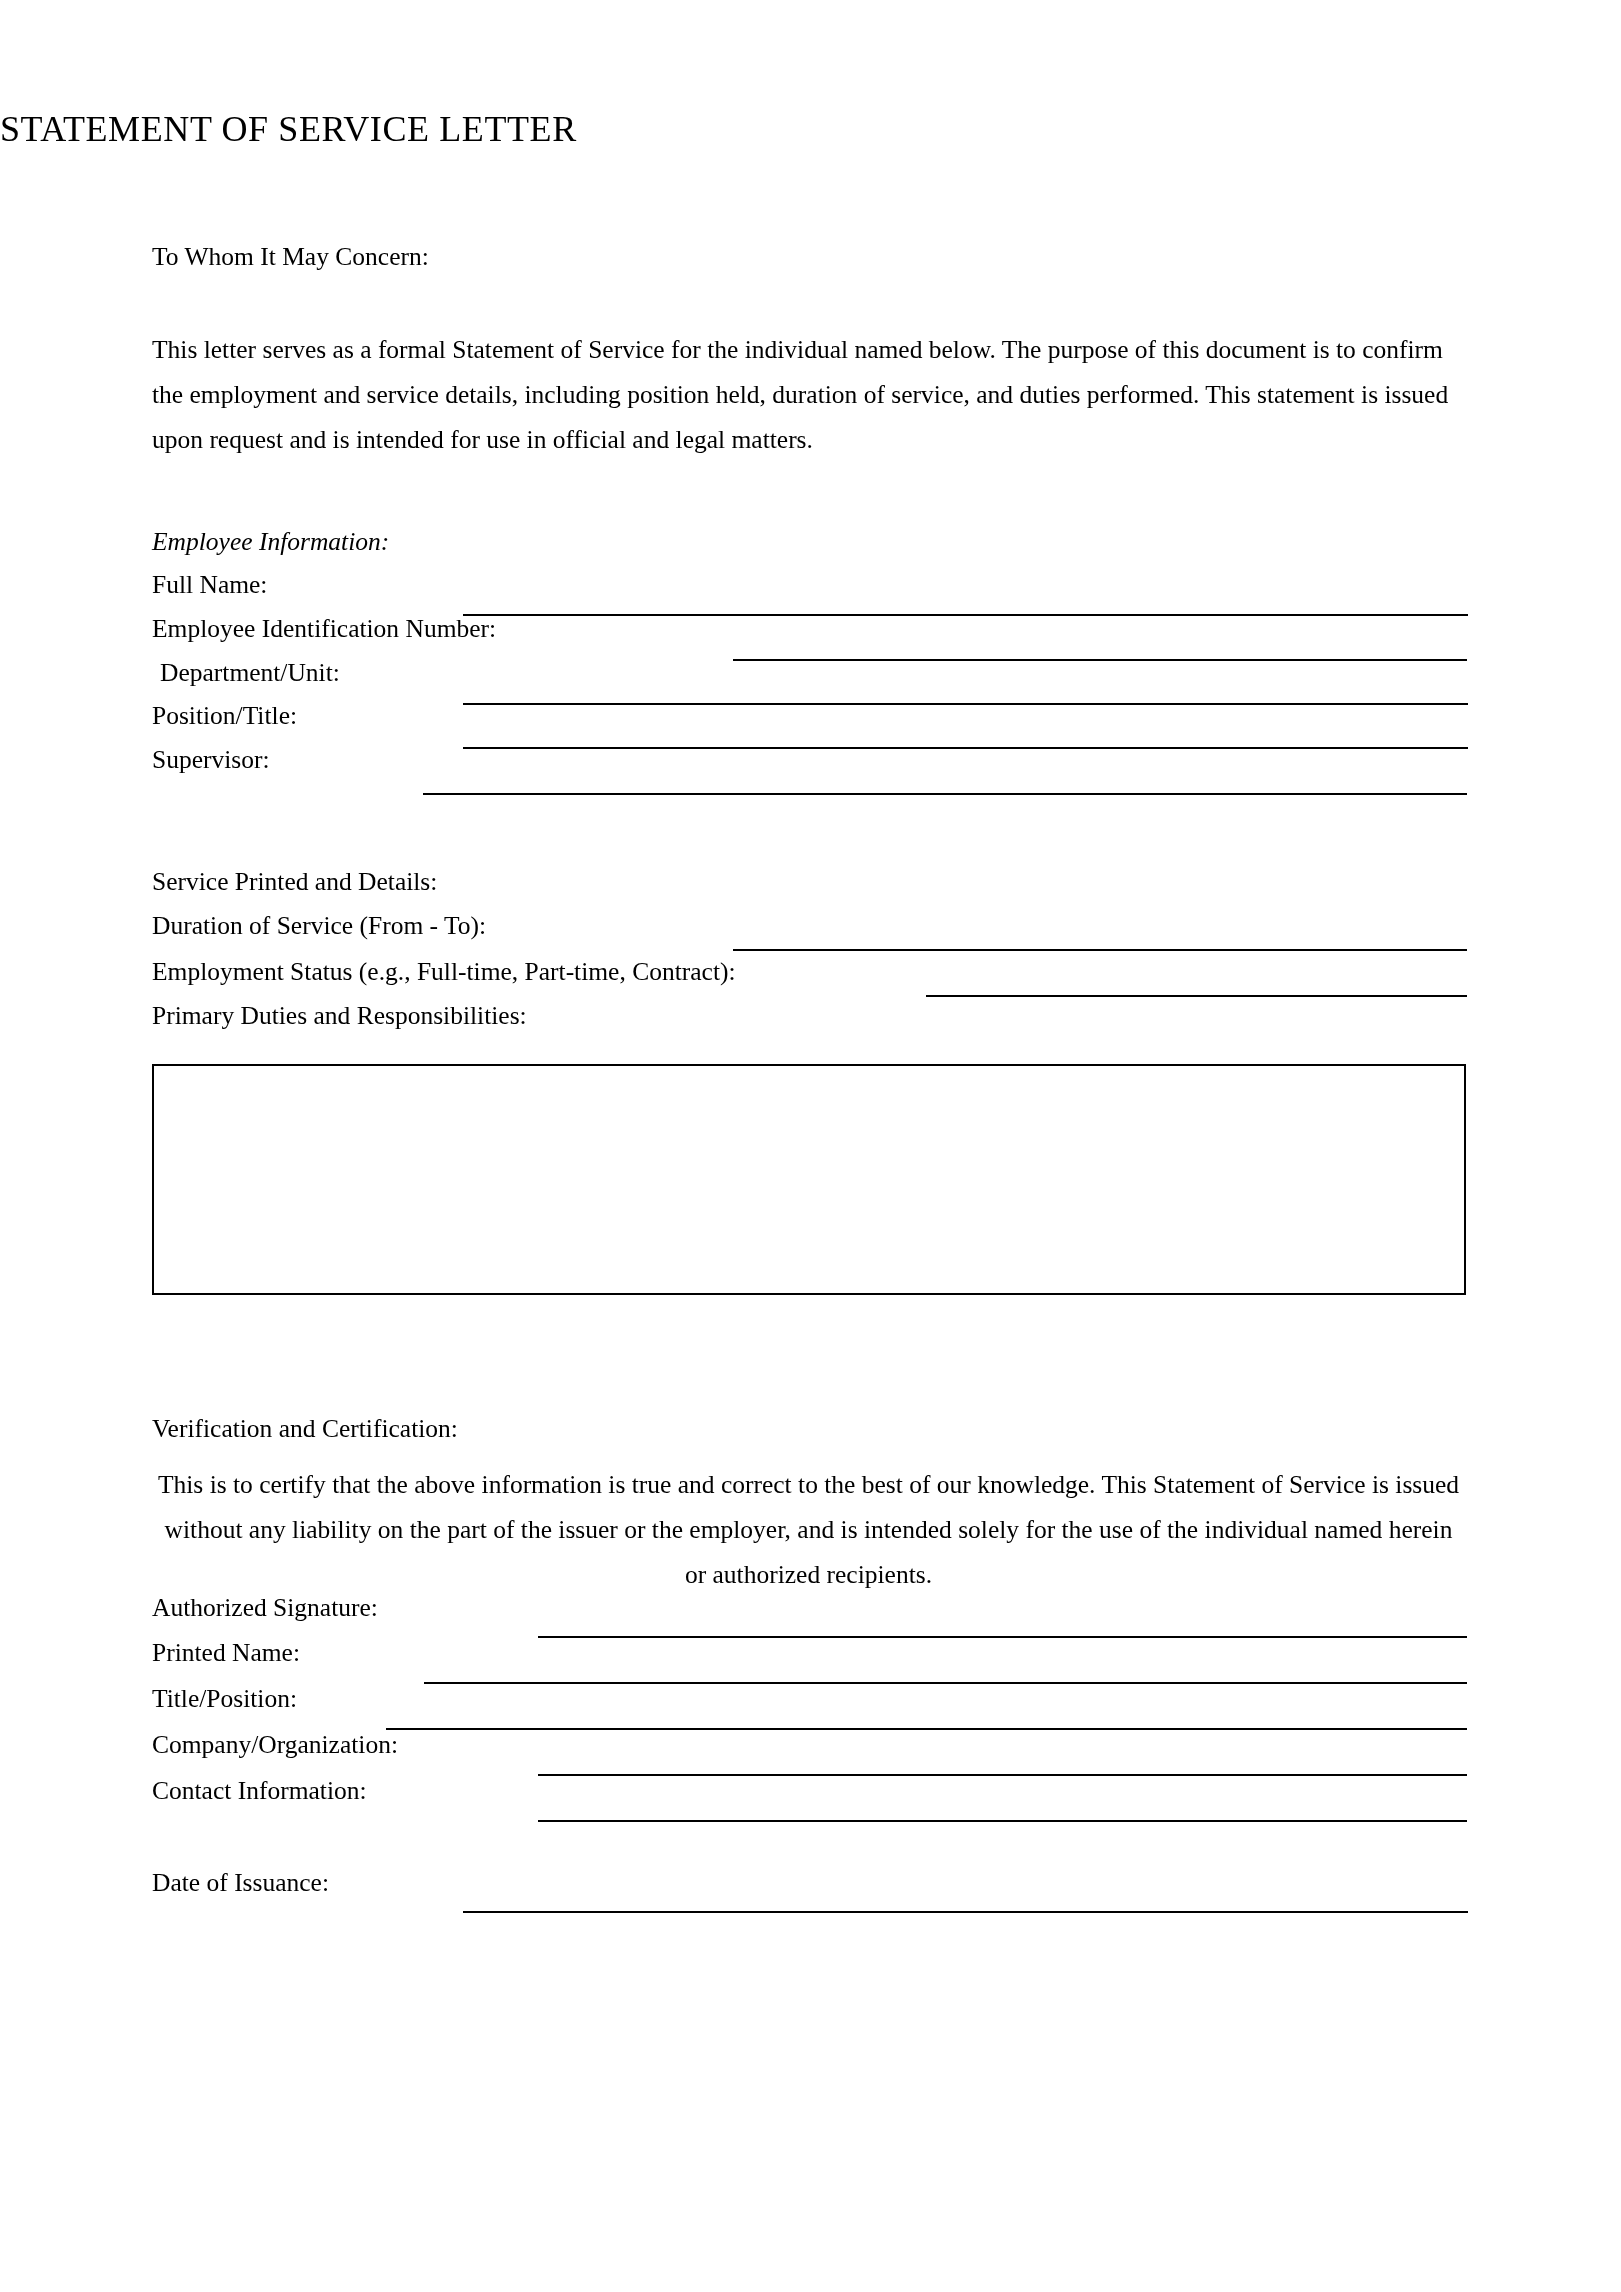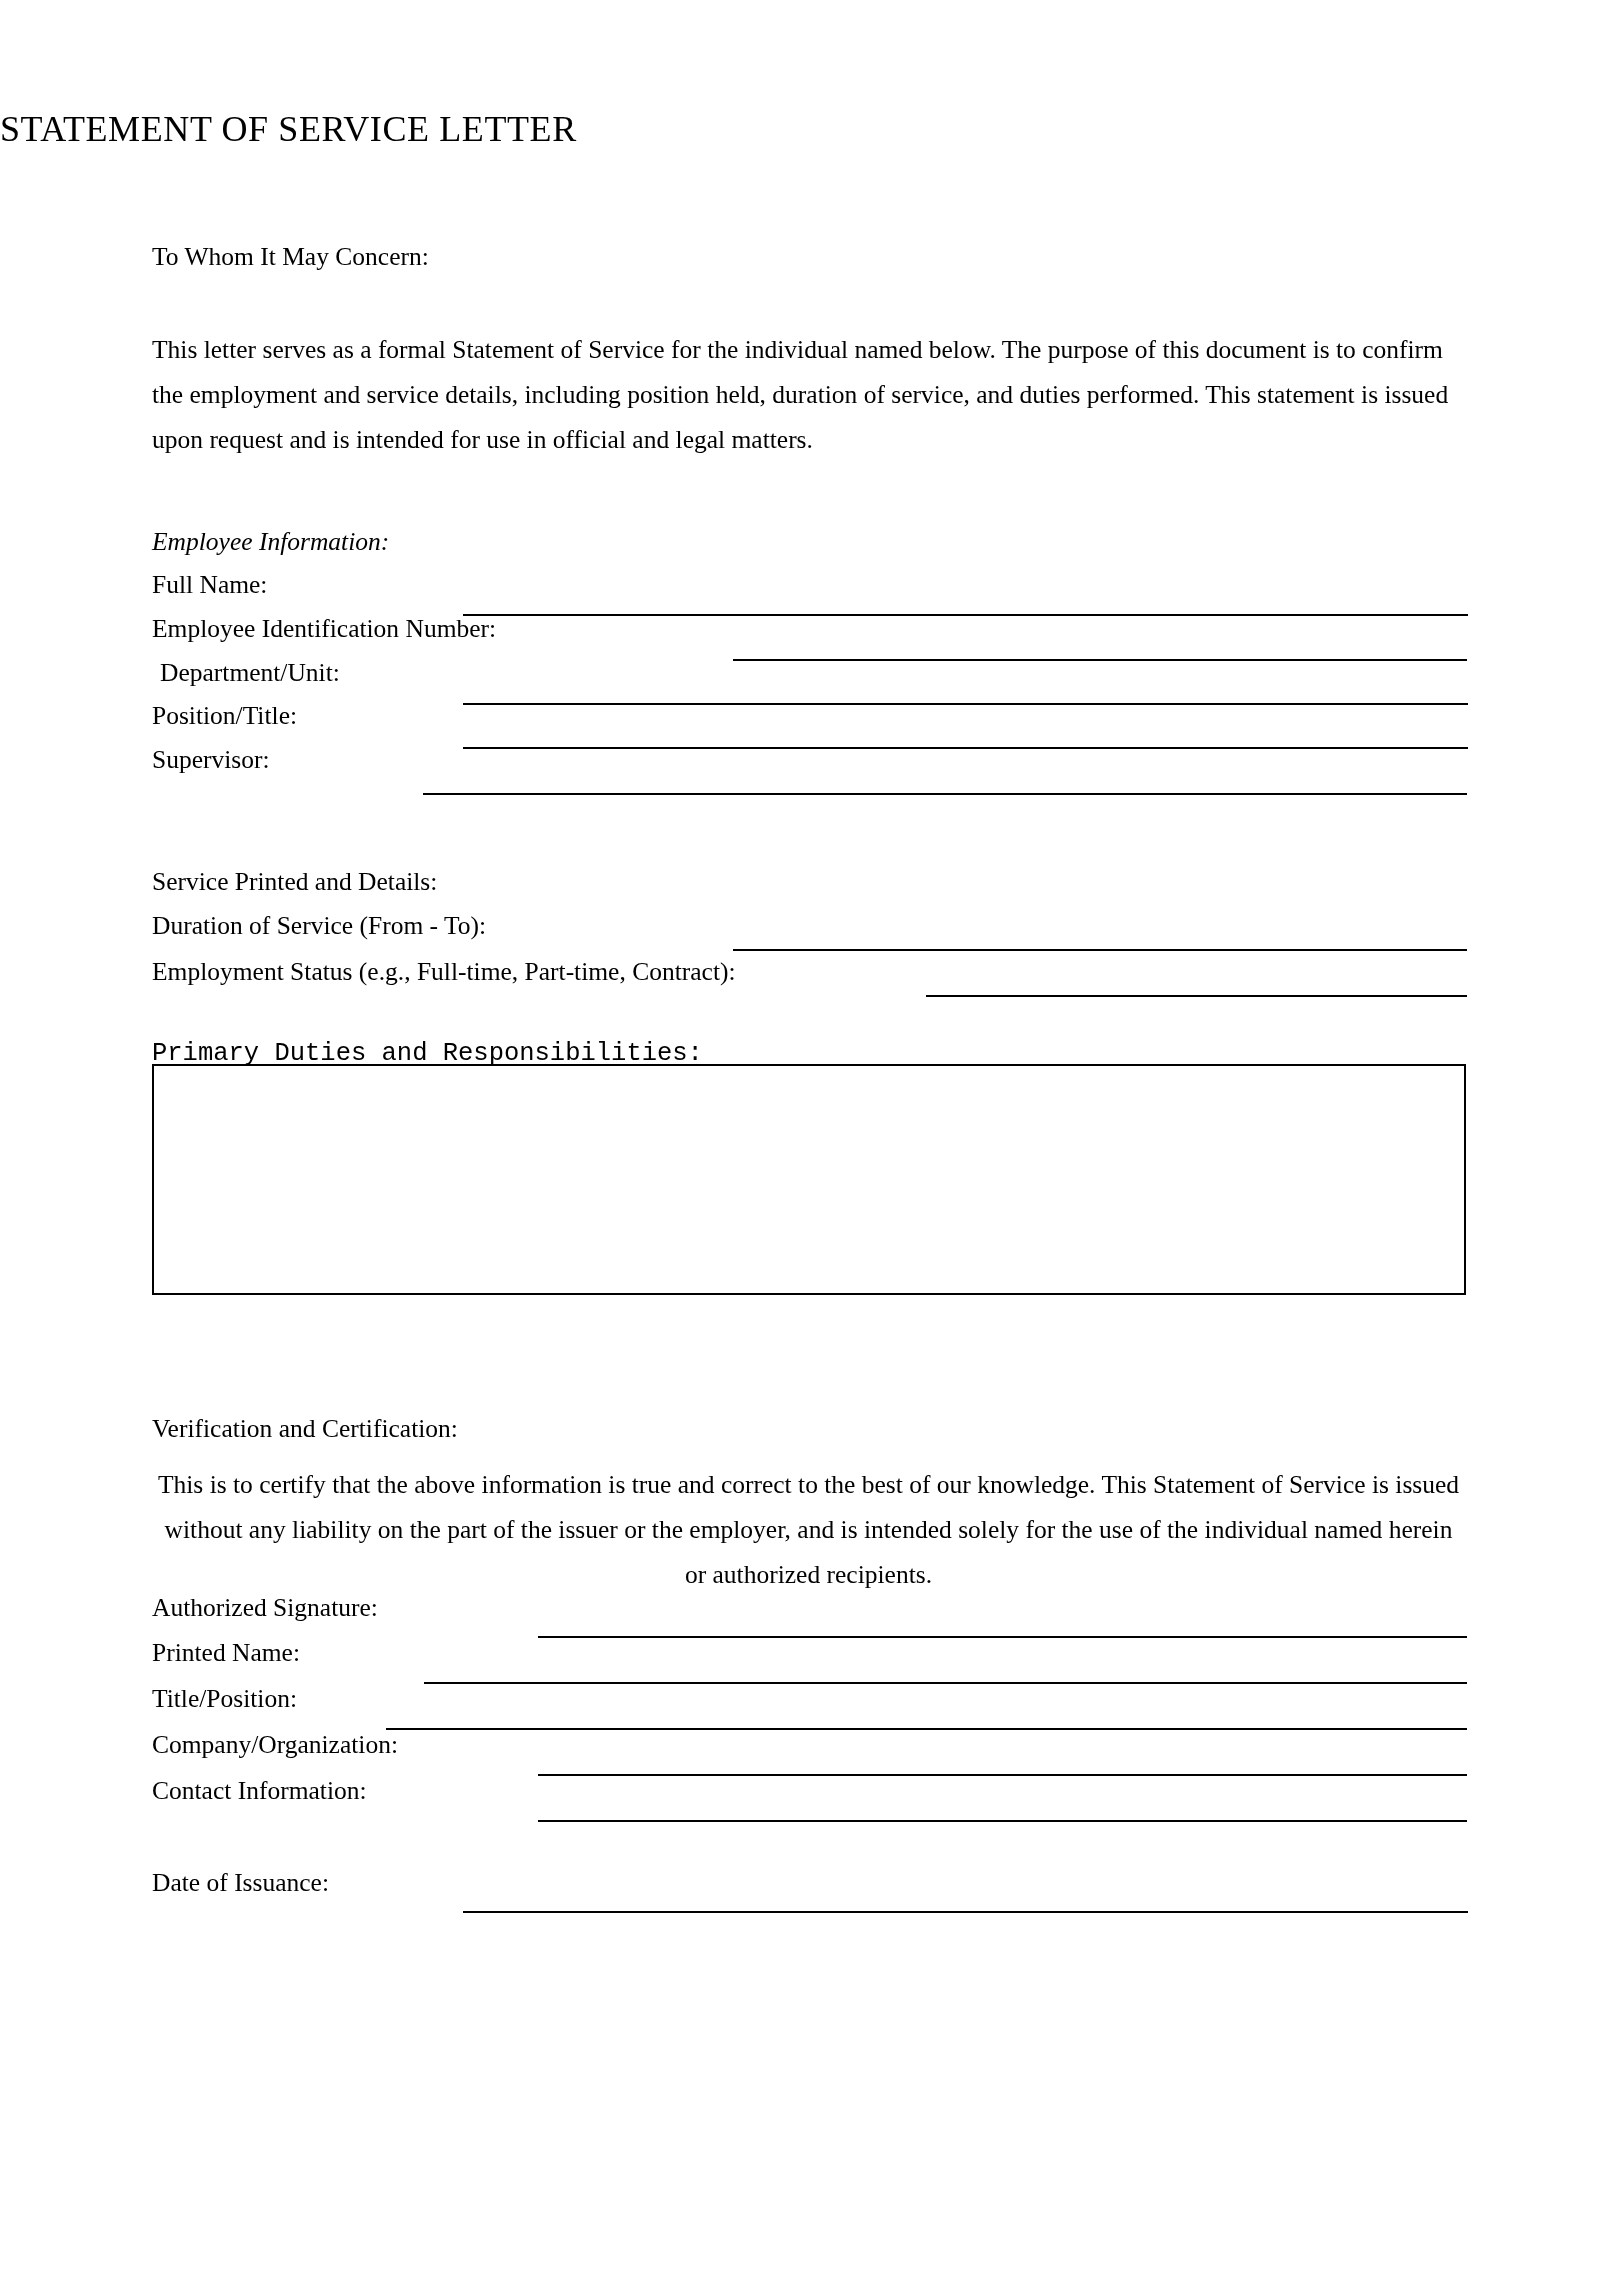--- a/index.html
+++ b/index.html
@@ -117,21 +117,21 @@
     <div class="field-label" style="top:703px;">Position/Title:</div>
 
     <div class="field-label" style="top:747px;">Supervisor:</div>
 
     <div class="section-head" style="top:869px;">Service Printed and Details:</div>
 
     <div class="field-label" style="top:913px;">Duration of Service (From - To):</div>
 
     <div class="field-label" style="top:959px;">Employment Status (e.g., Full-time, Part-time, Contract):</div>
 
-    <div class="field-label" style="top:1041px;font-family:Liberation Mono, monospace;">Primary Duties and Responsibilities:</div>
+    <div class="field-label" style="top:1003px;">Primary Duties and Responsibilities:</div>
 
     <div class="section-head" style="top:1416px;">Verification and Certification:</div>
 
     <div class="cert-para">This is to certify that the above information is true and correct to the best of our knowledge. This Statement of Service is issued without any liability on the part of the issuer or the employer, and is intended solely for the use of the individual named herein or authorized recipients.</div>
 
     <div class="field-label" style="top:1595px;">Authorized Signature:</div>
 
     <div class="field-label" style="top:1640px;">Printed Name:</div>
 
     <div class="field-label" style="top:1686px;">Title/Position:</div>

